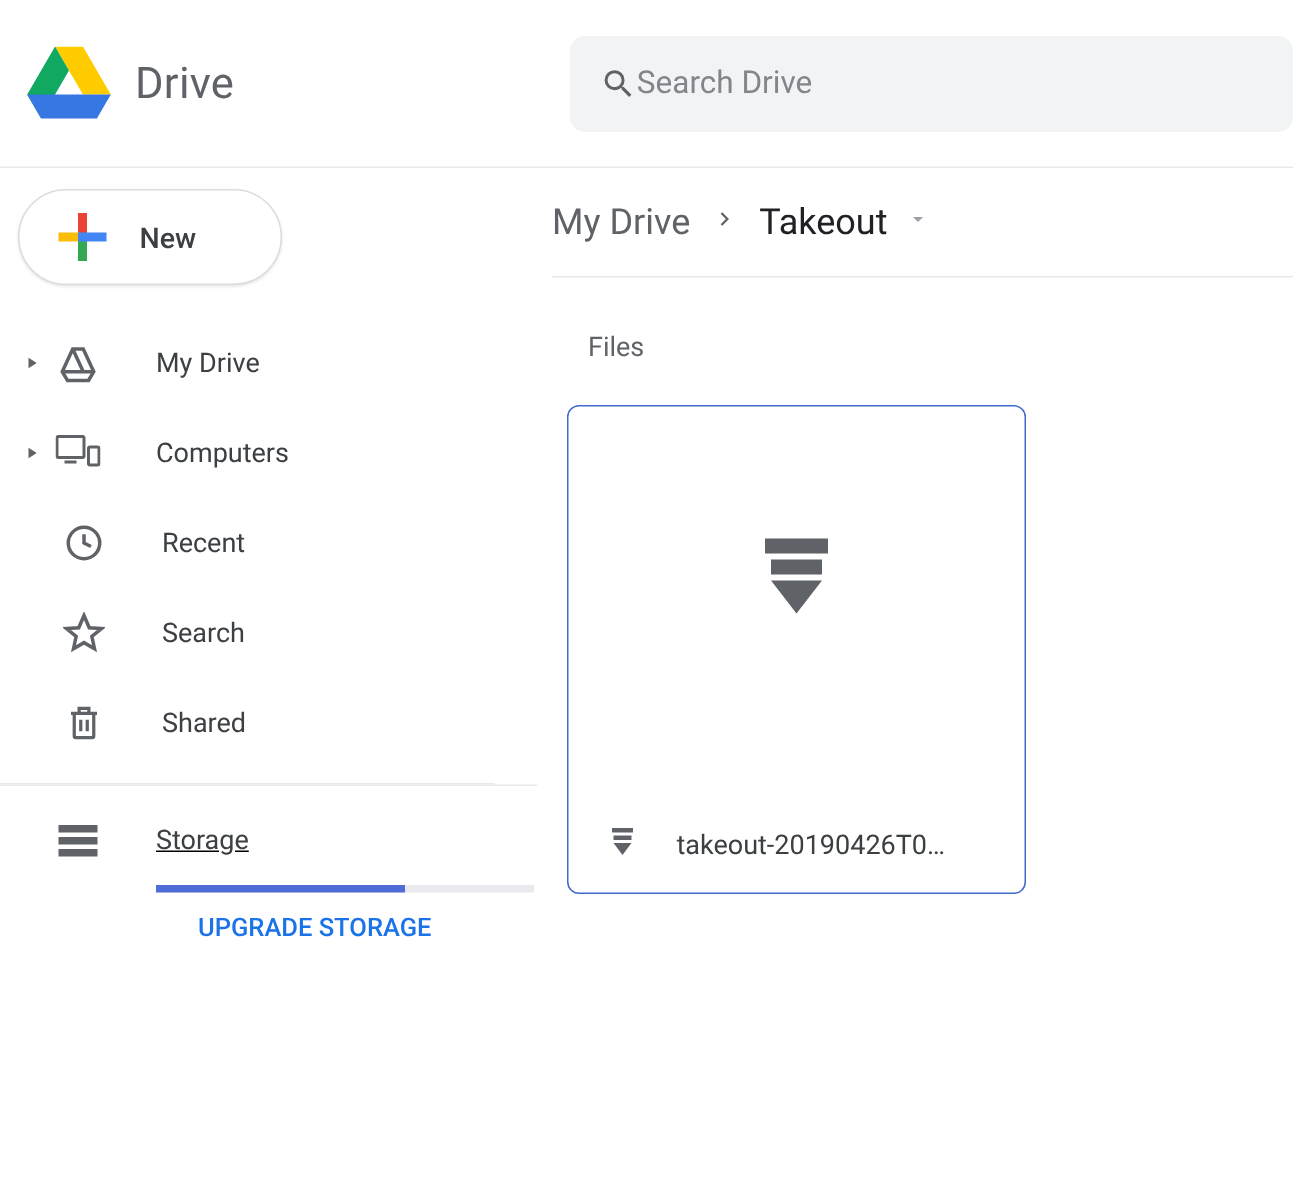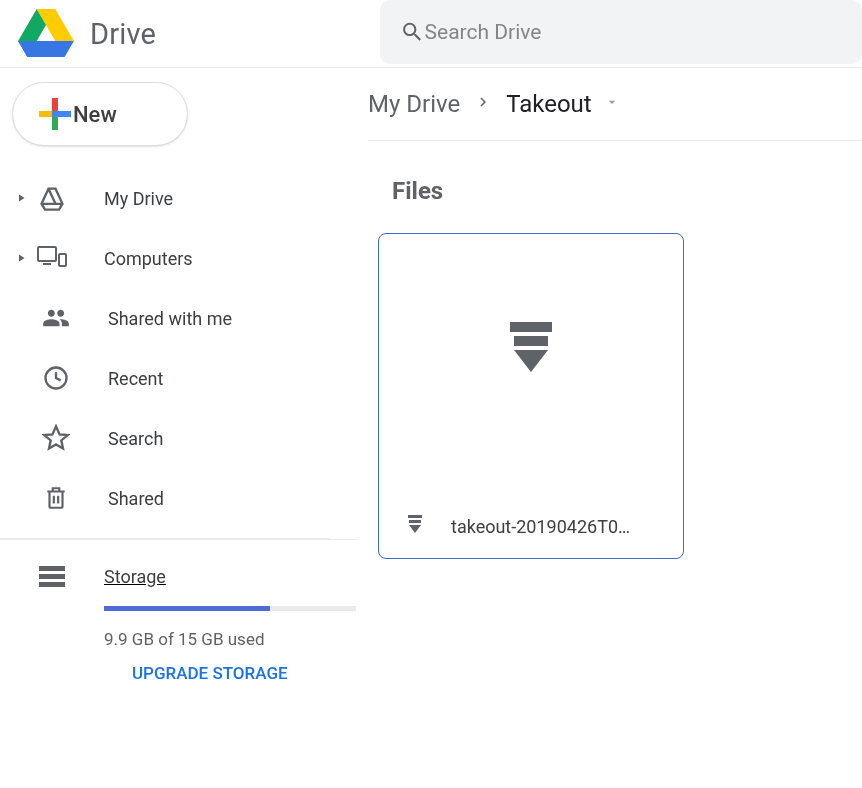--- a/index.html
+++ b/index.html
@@ -9,21 +9,22 @@
       font-family: 'Roboto', Arial, sans-serif;
     }
     body {
       width: 862px;
       height: 788px;
       background: #fff;
       overflow: hidden;
     }
     .header {
       display: flex;
-      height: 68px;
+      align-items: center;
+      height: 112px;
       border-bottom: 1px solid #e8eaed;
     }
     .logo-area {
       display: flex;
       align-items: center;
       padding-left: 18px;
       width: 380px;
     }
     .drive-logo {
       width: 56px;
@@ -74,21 +75,22 @@
       align-items: center;
       cursor: pointer;
       box-shadow: 0 1px 2px rgba(60,64,67,0.15);
       padding-left: 24px;
     }
     .new-button .plus {
       width: 36px;
       height: 36px;
     }
     .new-button .label {
-      font-size: 22px;
+      margin-left: 20px;
+      font-size: 19px;
       color: #3c4043;
       font-weight: 500;
     }
     .nav-list {
       margin-top: 22px;
       list-style: none;
     }
     .nav-item {
       display: flex;
       align-items: center;
@@ -192,23 +194,23 @@
       margin: 0 14px;
       color: #5f6368;
     }
     .breadcrumb-dropdown {
       margin-left: 12px;
       cursor: pointer;
     }
     .section-label {
       margin-top: 36px;
       margin-left: 24px;
-      font-size: 24px;
-      color: #5f6368;
-      font-weight: 700;
+      font-size: 18px;
+      color: #5f6368;
+      font-weight: 400;
     }
     .file-grid {
       margin-top: 28px;
       margin-left: 10px;
     }
     .file-card {
       width: 306px;
       height: 326px;
       border: 1px solid #4169c9;
       border-radius: 8px;
@@ -297,28 +299,20 @@
               <rect x="1" y="2" width="18" height="14" rx="1" fill="none" stroke="#5f6368" stroke-width="2"></rect>
               <rect x="6" y="18" width="8" height="2" fill="#5f6368"></rect>
               <rect x="22" y="9" width="7" height="12" rx="1" fill="none" stroke="#5f6368" stroke-width="2"></rect>
             </svg>
         </span>
         <span class="nav-label">Computers</span>
       </li>
       <li class="nav-item no-arrow">
         <span class="icon-slot">
           <svg width="28" height="28" viewBox="0 0 24 24">
-              <path fill="#5f6368" d="M16 11c1.66 0 2.99-1.34 2.99-3S17.66 5 16 5s-3 1.34-3 3 1.34 3 3 3zm-8 0c1.66 0 2.99-1.34 2.99-3S9.66 5 8 5 5 6.34 5 8s1.34 3 3 3zm0 2c-2.33 0-7 1.17-7 3.5V19h14v-2.5c0-2.33-4.67-3.5-7-3.5zm8 0c-.29 0-.62.02-.97.05 1.16.84 1.97 1.97 1.97 3.45V19h6v-2.5c0-2.33-4.67-3.5-7-3.5z"></path>
-            </svg>
-        </span>
-        <span class="nav-label">Shared with me</span>
-      </li>
-      <li class="nav-item no-arrow">
-        <span class="icon-slot">
-          <svg width="28" height="28" viewBox="0 0 24 24">
               <circle cx="12" cy="12" r="9" fill="none" stroke="#5f6368" stroke-width="2"></circle>
               <path d="M12 7 v5 l4 2" fill="none" stroke="#5f6368" stroke-width="2"></path>
             </svg>
         </span>
         <span class="nav-label">Recent</span>
       </li>
       <li class="nav-item no-arrow">
         <span class="icon-slot">
           <svg width="28" height="28" viewBox="0 0 24 24">
               <path fill="none" stroke="#5f6368" stroke-width="2" d="M12 2 L15 9 L22 9.5 L16.5 14 L18 21 L12 17.5 L6 21 L7.5 14 L2 9.5 L9 9 Z"></path>
@@ -344,21 +338,20 @@
               <rect x="2" y="2" width="26" height="5" fill="#5f6368"></rect>
               <rect x="2" y="10" width="26" height="5" fill="#5f6368"></rect>
               <rect x="2" y="18" width="26" height="5" fill="#5f6368"></rect>
             </svg>
         </span>
         <span class="nav-label">Storage</span>
       </div>
       <div class="storage-bar">
         <div class="storage-bar-fill" style="width:66%"></div>
       </div>
-      <div class="storage-text">9.9 GB of 15 GB used</div>
       <div class="upgrade-link">UPGRADE STORAGE</div>
     </div>
   </div>
 
   <div class="content">
     <div class="breadcrumb">
       <span class="breadcrumb-item">My Drive</span>
       <span class="breadcrumb-chevron">
         <svg width="18" height="18" viewBox="0 0 24 24">
             <path fill="#5f6368" d="M8.59 16.59L13.17 12 8.59 7.41 10 6l6 6-6 6-1.41-1.41z"></path>

